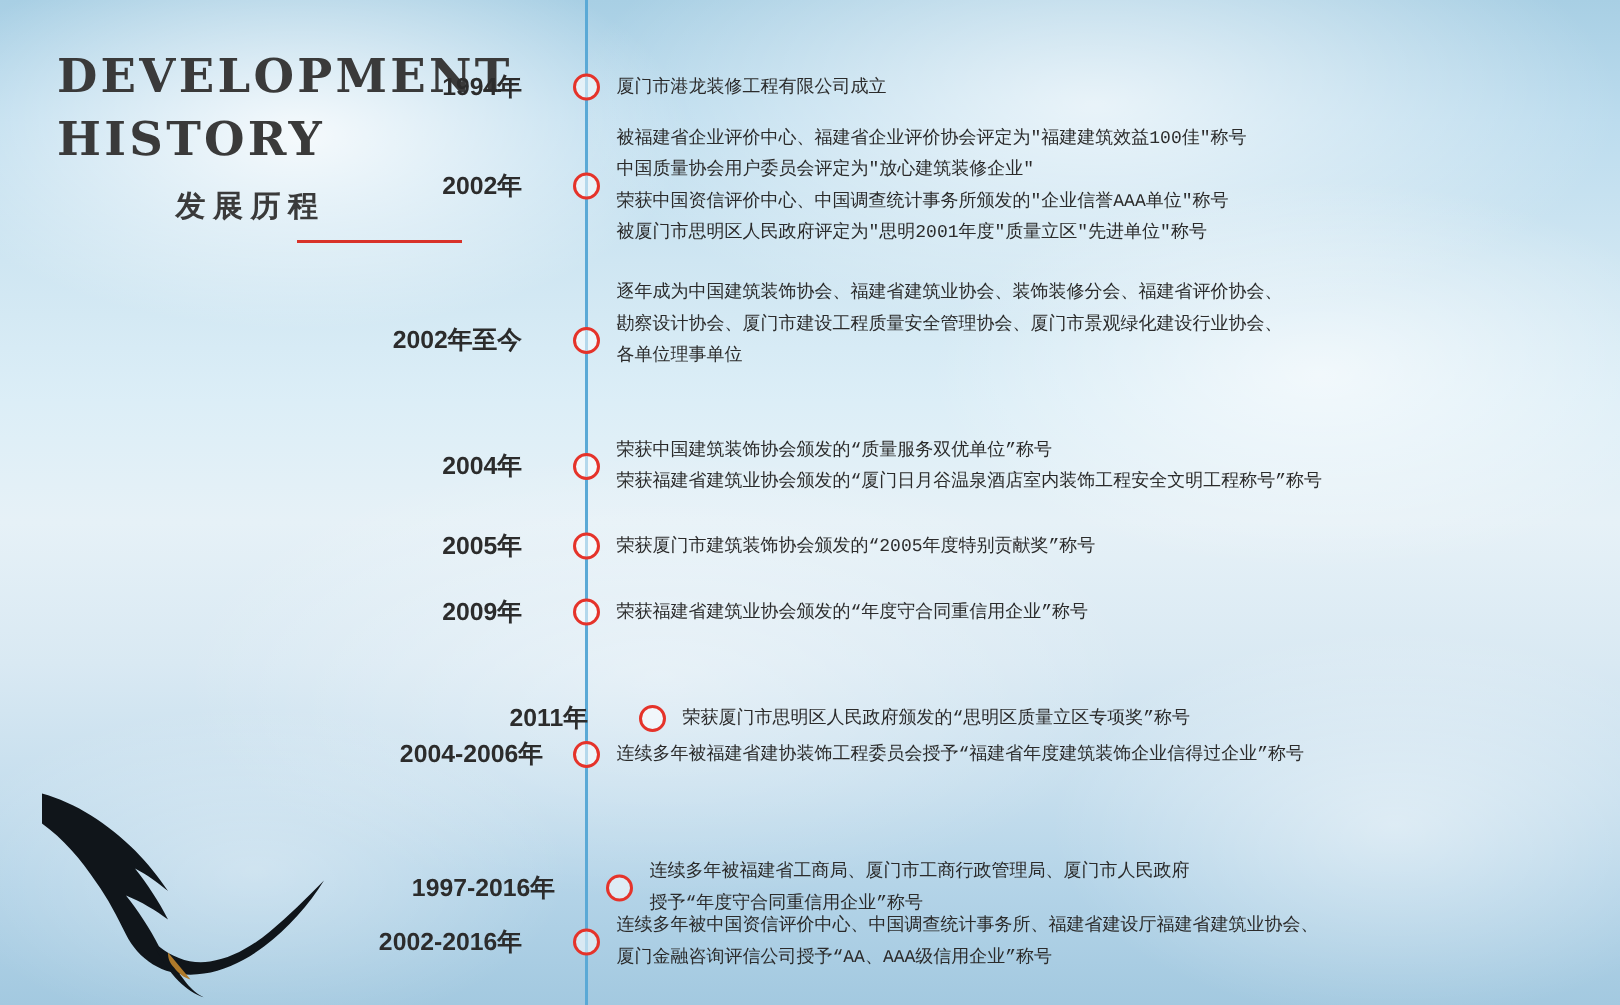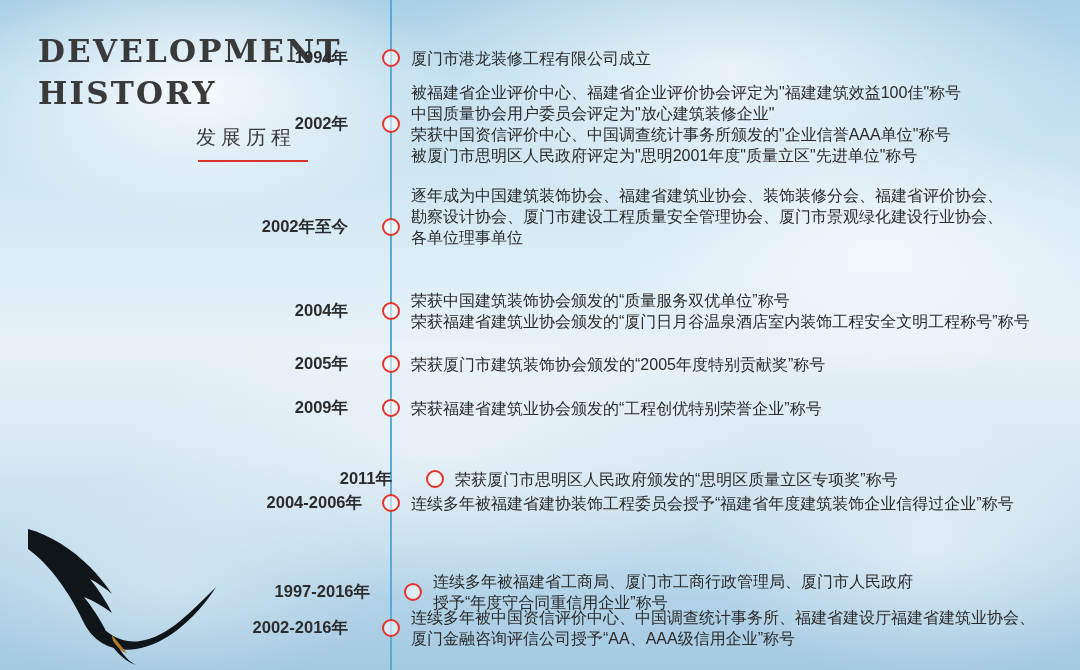--- a/index.html
+++ b/index.html
@@ -54,26 +54,26 @@
     font-family: "DejaVu Serif", serif;
     font-weight: bold;
     font-size: 31px;
     letter-spacing: 2.2px;
     line-height: 42px;
     color: #3a3a3a;
     text-transform: uppercase;
   }
   #title-zh {
     margin-top: 10px;
-    text-align: right;
+    text-align: center;
     padding-right: 42px;
     font-size: 20px;
     letter-spacing: 5px;
     color: #3a3a3a;
-    font-weight: 400;
+    font-weight: 700;
   }
   #title-rule {
     margin-top: 9px;
     margin-left: 160px;
     width: 110px;
     height: 2px;
     background: #d8322a;
   }
 
   
@@ -118,24 +118,25 @@
     width: 18px;
     height: 18px;
     border: 2.5px solid #e5332a;
     border-radius: 50%;
     background: rgba(255,255,255,0.55);
     box-sizing: border-box;
   }
   .row-text {
     position: absolute;
     left: 411px;
-    font-size: 16px;
+    font-size: 12px;
     line-height: 21px;
     color: #2b2b2b;
     white-space: pre;
+    font-family: Liberation Mono, monospace;
   }
   .row-text .line { display: block; }
 
   
   #eagle {
     position: absolute;
     left: 20px;
     top: 515px;
     width: 210px;
     height: 150px;
@@ -183,21 +184,21 @@
         <div class="row-text" style="top: -9px;"><span class="line">荣获中国建筑装饰协会颁发的“质量服务双优单位”称号</span><span class="line">荣获福建省建筑业协会颁发的“厦门日月谷温泉酒店室内装饰工程安全文明工程称号”称号</span></div>
       </div>
       <div class="row" style="top: 352px; height: 24px;">
         <div class="row-year">2005年</div>
         <div class="row-marker"></div>
         <div class="row-text" style="top: 1.5px;"><span class="line">荣获厦门市建筑装饰协会颁发的“2005年度特别贡献奖”称号</span></div>
       </div>
       <div class="row" style="top: 396px; height: 24px;">
         <div class="row-year">2009年</div>
         <div class="row-marker"></div>
-        <div class="row-text" style="top: 1.5px;"><span class="line">荣获福建省建筑业协会颁发的“工程创优特别荣誉企业”称号</span></div>
+        <div class="row-text" style="top: 1.5px;"><span class="line">荣获福建省建筑业协会颁发的“年度守合同重信用企业”称号</span></div>
       </div>
       <div class="row" style="top: 467px; height: 24px; margin-left: 44px;">
         <div class="row-year">2011年</div>
         <div class="row-marker"></div>
         <div class="row-text" style="top: 1.5px;"><span class="line">荣获厦门市思明区人民政府颁发的“思明区质量立区专项奖”称号</span></div>
       </div>
       <div class="row" style="top: 491px; height: 24px; padding-left: 14px;">
         <div class="row-year">2004-2006年</div>
         <div class="row-marker"></div>
         <div class="row-text" style="top: 1.5px;"><span class="line">连续多年被福建省建协装饰工程委员会授予“福建省年度建筑装饰企业信得过企业”称号</span></div>

